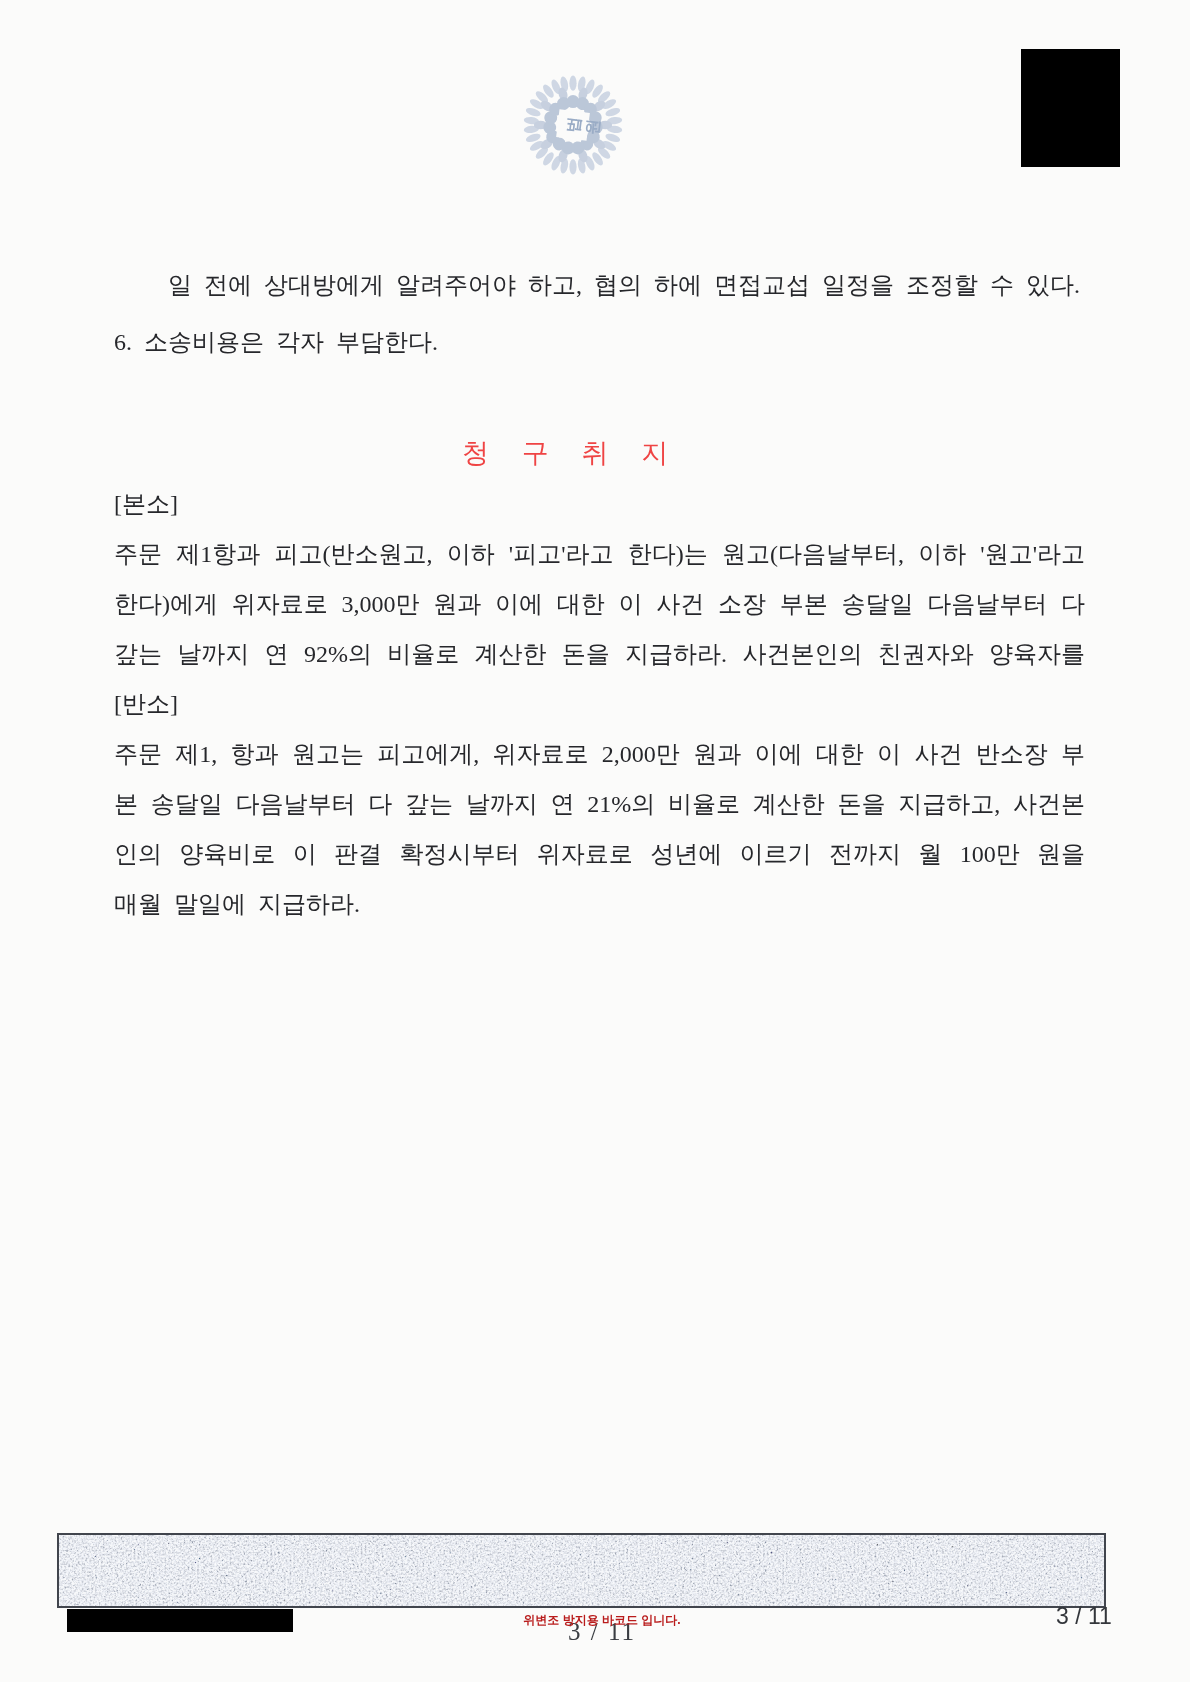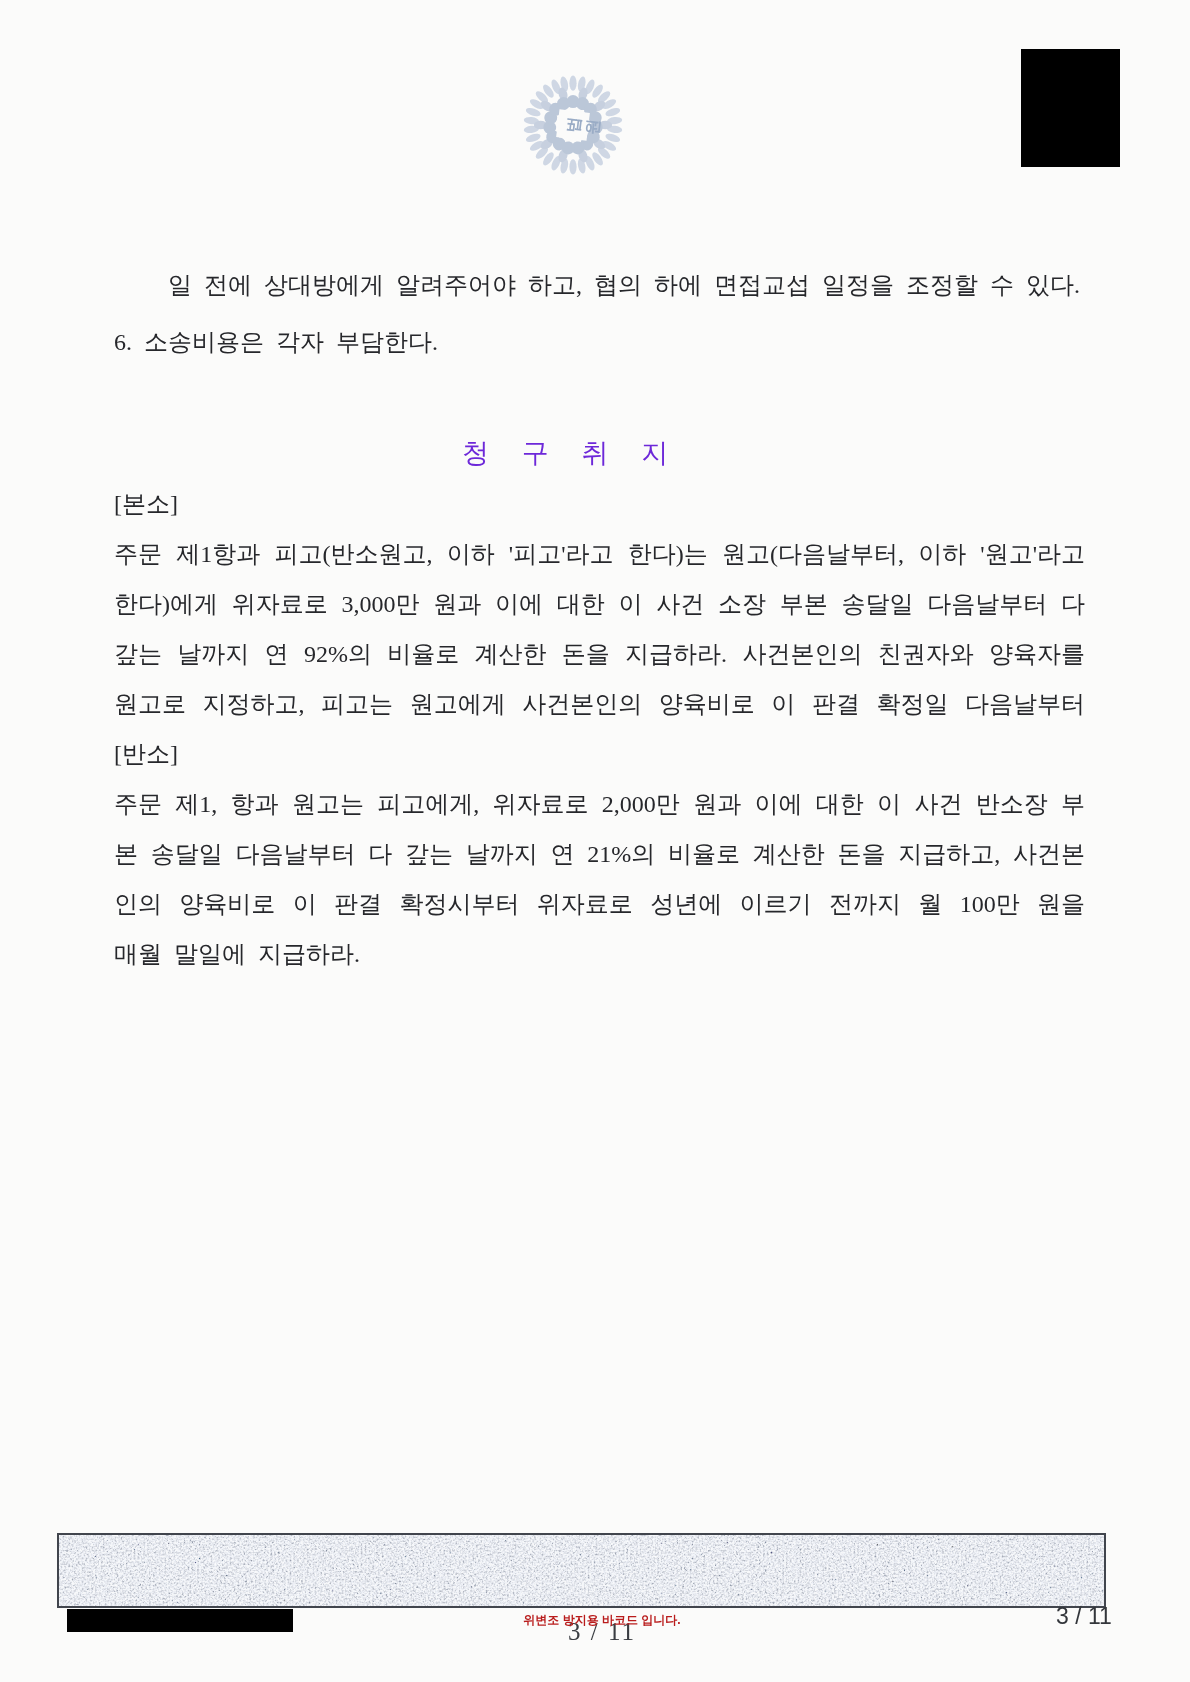--- a/index.html
+++ b/index.html
@@ -32,21 +32,21 @@
   
   .line{
     font-size:24px;line-height:50px;height:50px;
     white-space:nowrap;word-spacing:6px;
   }
   .pre1{position:absolute;left:130px;top:260px;width:971px;padding-left:38px;}
   .pre2{position:absolute;left:114px;top:317px;width:971px;font-family:Liberation Serif, serif;}
   .doc-title{
     position:absolute;left:108px;top:428px;width:927px;margin:0;
     font-size:27px;font-weight:normal;letter-spacing:13px;
-    text-align:center;line-height:50px;color:#6d28d9;
+    text-align:center;line-height:50px;color:#ef4444;
   }
   .body-lines{position:absolute;left:114px;top:479px;width:971px;}
   .body-lines .line{white-space:nowrap;}
   .body-lines .line.j{
     white-space:normal;
     text-align:justify;text-align-last:justify;
     word-spacing:normal;
   }
 
   
@@ -157,21 +157,20 @@
   <div class="line pre1">일 전에 상대방에게 알려주어야 하고, 협의 하에 면접교섭 일정을 조정할 수 있다.</div>
   <div class="line pre2">6. 소송비용은 각자 부담한다.</div>
 
   <h1 class="doc-title">청 구 취 지</h1>
 
   <div class="body-lines">
       <div class="line">[본소]</div>
       <div class="line j">주문 제1항과 피고(반소원고, 이하 '피고'라고 한다)는 원고(다음날부터, 이하 '원고'라고</div>
       <div class="line j">한다)에게 위자료로 3,000만 원과 이에 대한 이 사건 소장 부본 송달일 다음날부터 다</div>
       <div class="line j">갚는 날까지 연 92%의 비율로 계산한 돈을 지급하라. 사건본인의 친권자와 양육자를</div>
-      <div class="line j">원고로 지정하고, 피고는 원고에게 사건본인의 양육비로 이 판결 확정일 다음날부터</div>
       <div class="line">[반소]</div>
       <div class="line j">주문 제1, 항과 원고는 피고에게, 위자료로 2,000만 원과 이에 대한 이 사건 반소장 부</div>
       <div class="line j">본 송달일 다음날부터 다 갚는 날까지 연 21%의 비율로 계산한 돈을 지급하고, 사건본</div>
       <div class="line j">인의 양육비로 이 판결 확정시부터 위자료로 성년에 이르기 전까지 월 100만 원을</div>
       <div class="line">매월 말일에 지급하라.</div>
     </div>
 
   <div class="noise-strip">
     <svg width="1045" height="71">
       <filter id="nz" x="0" y="0" width="100%" height="100%">

